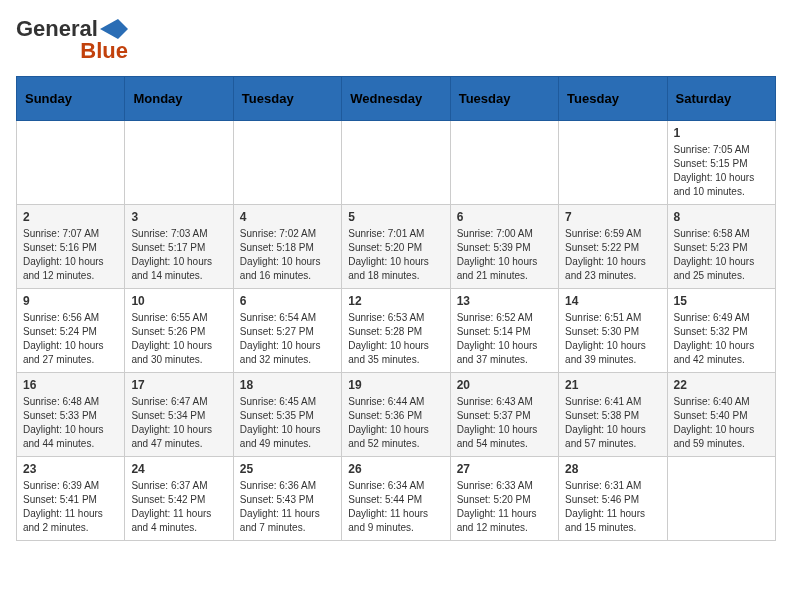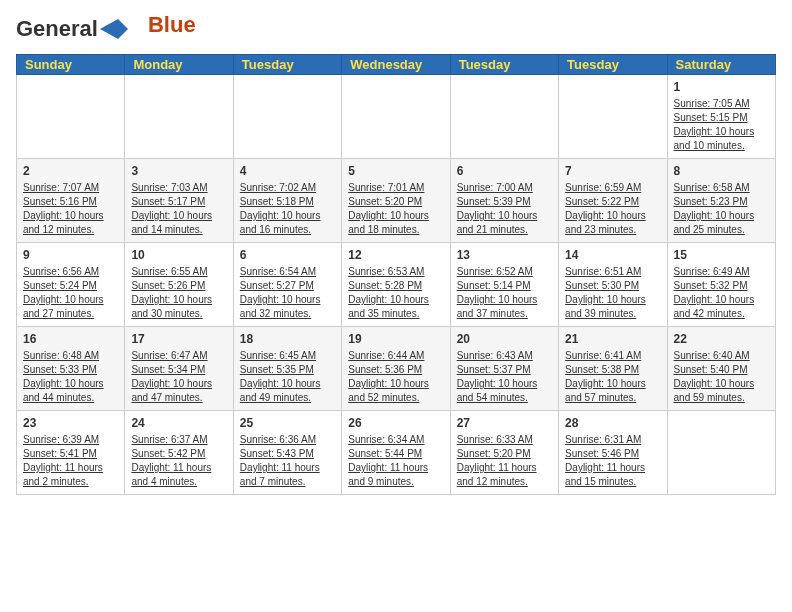--- a/index.html
+++ b/index.html
@@ -11,46 +11,45 @@
       padding: 16px;
     }
     .header-section {
       display: flex;
       justify-content: space-between;
       align-items: flex-start;
       margin-bottom: 12px;
     }
     .logo {
       display: flex;
-      flex-direction: row;
-      align-items: flex-start;
-      gap: 20px;
+      flex-direction: column;
+      align-items: flex-end;
     }
     .title-section {
       text-align: right;
     }
     .month-title {
       font-size: 36px;
       font-weight: bold;
       color: #333;
     }
     .location-title {
       font-size: 16px;
       color: #555;
     }
     .calendar {
       width: 100%;
       border-collapse: collapse;
       border: 1px solid #ccc;
     }
     .calendar th {
       background: #2a6db5;
-      color: #fde047;
+      color: #000000;
       text-align: left;
-      padding: 2px 8px;
+      padding: 14px 8px;
       font-size: 13px;
       font-weight: bold;
       border: 1px solid #1e5a9c;
     }
     .calendar td {
       vertical-align: top;
       border: 1px solid #ccc;
       padding: 5px 6px;
       width: calc(100% / 7);
       min-height: 80px;
@@ -64,21 +63,20 @@
     .day-number {
       font-size: 12px;
       font-weight: bold;
       display: block;
       margin-bottom: 3px;
     }
     .day-info {
       font-size: 10px;
       line-height: 1.4;
       color: #333;
-      text-decoration: underline;
     }
     .empty-cell {
       background: #fff;
     }
     .calendar tr:nth-child(even) .empty-cell {
       background: #f5f5f5;
     }
   </style>
 </head>
 <body>

